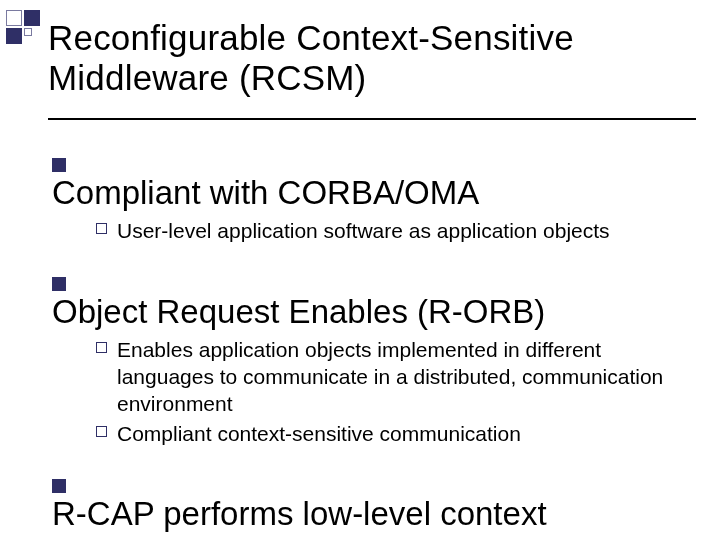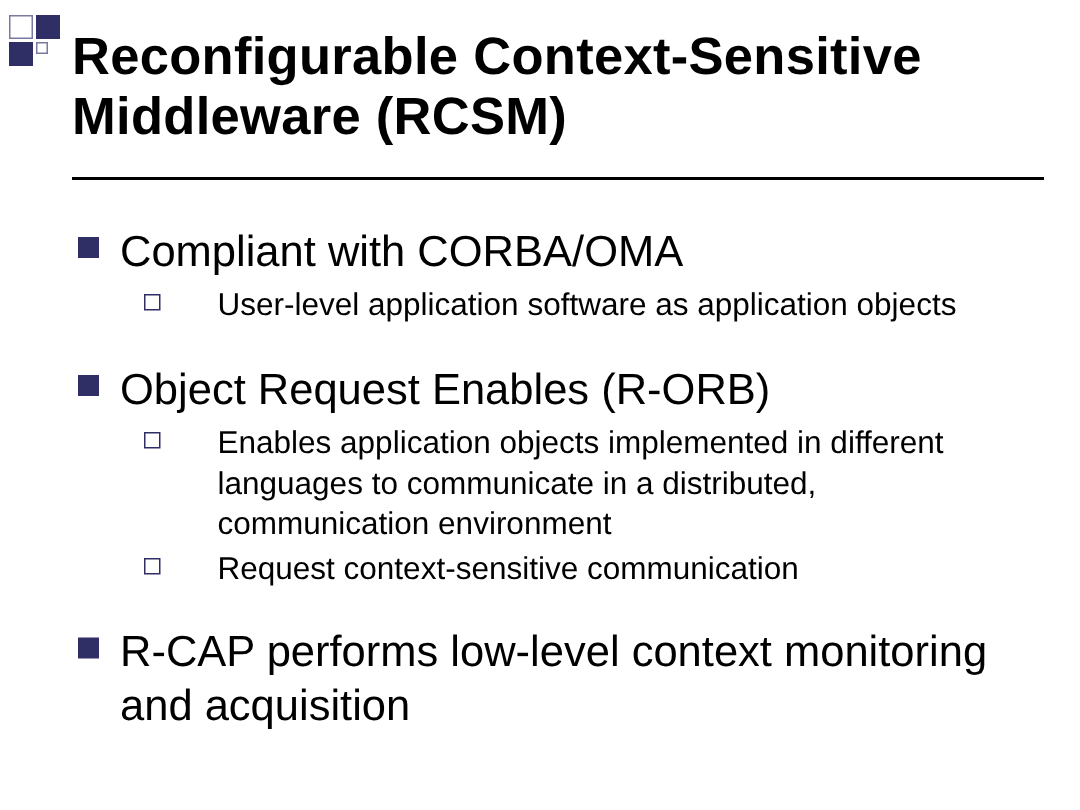--- a/index.html
+++ b/index.html
@@ -40,21 +40,21 @@
   .deco .s3 { top: 18px; left: 0; width: 14px; height: 14px; }
   .deco .s4 { top: 18px; left: 18px; width: 6px; height: 6px; }
 
   .title {
     position: absolute;
     top: 18px;
     left: 48px;
     right: 20px;
     font-size: 35px;
     line-height: 1.15;
-    font-weight: 700;
+    font-weight: 400;
     letter-spacing: 0.2px;
   }
   .title-rule {
     position: absolute;
     top: 118px;
     left: 48px;
     right: 24px;
     height: 0;
     border-top: 2px solid #000;
   }
@@ -63,22 +63,23 @@
     position: absolute;
     top: 140px;
     left: 52px;
     right: 30px;
   }
 
   .l1 {
     display: flex;
     align-items: flex-start;
     margin-top: 10px;
-    font-size: 29px;
+    font-size: 33px;
     line-height: 1.25;
+    flex-direction: column;
   }
   .l1 .bullet {
     flex: 0 0 auto;
     width: 14px;
     height: 14px;
     background: #2f2f66;
     margin-top: 8px;
     margin-right: 14px;
   }
   .l1 .text { flex: 1; }
@@ -87,21 +88,20 @@
     margin-left: 44px;
     margin-top: 4px;
     margin-bottom: 6px;
   }
   .l2 {
     display: flex;
     align-items: flex-start;
     font-size: 21px;
     line-height: 1.3;
     margin-top: 2px;
-    gap: 28px;
   }
   .l2 .box {
     flex: 0 0 auto;
     width: 11px;
     height: 11px;
     border: 1.5px solid #2f2f66;
     margin-top: 6px;
     margin-right: 10px;
     box-sizing: border-box;
   }
@@ -143,21 +143,21 @@
       <div class="bullet"></div>
       <div class="text">Object Request Enables (R-ORB)</div>
     </div>
     <div class="l2wrap">
       <div class="l2">
         <div class="box"></div>
         <div class="text">Enables application objects implemented in different languages to communicate in a distributed, communication environment</div>
       </div>
       <div class="l2">
         <div class="box"></div>
-        <div class="text">Request context-sensitive communication</div>
+        <div class="text">Compliant context-sensitive communication</div>
       </div>
     </div>
 
     <div class="gap"></div>
 
     <div class="l1">
       <div class="bullet"></div>
       <div class="text">R-CAP performs low-level context monitoring and acquisition</div>
     </div>
 

